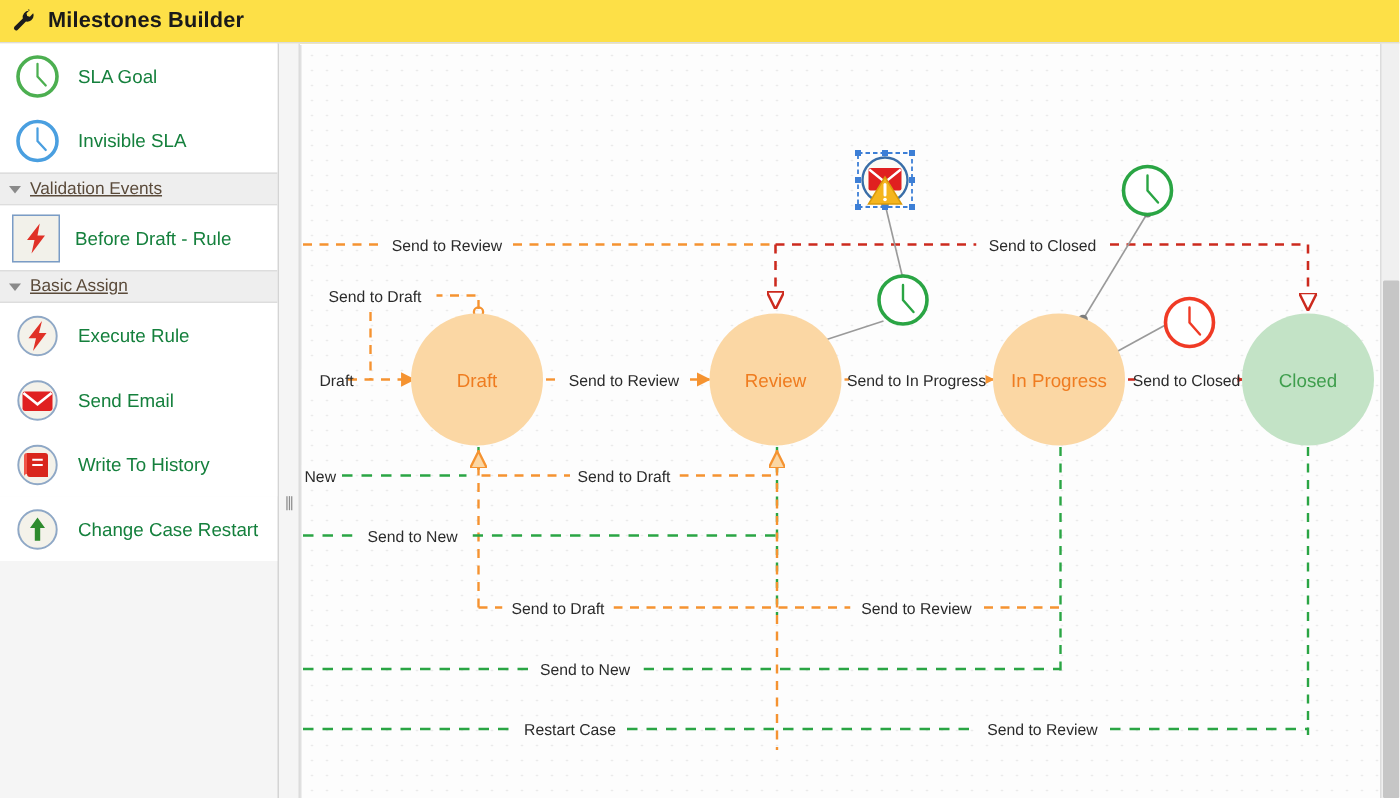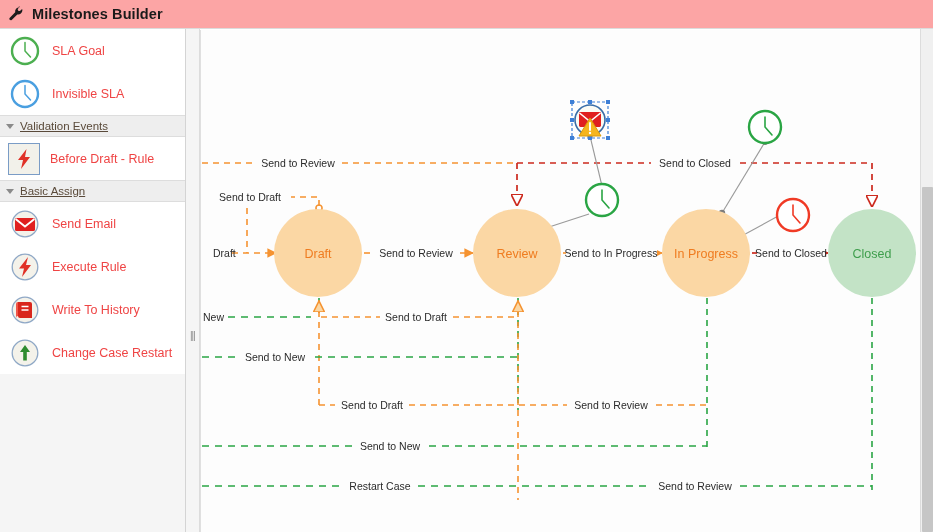--- a/index.html
+++ b/index.html
@@ -7,21 +7,21 @@
     width:933px;height:532px;overflow:hidden;
     font-family:"Liberation Sans", sans-serif;
     background:#ffffff;
     -webkit-font-smoothing:antialiased;
   }
   #app{position:relative;width:933px;height:532px;overflow:hidden;}
 
   
   #titlebar{
     position:absolute;left:0;top:0;width:933px;height:29px;
-    background:#fca5a5;border-bottom:1px solid #dcdcdc;
+    background:#fde047;border-bottom:1px solid #dcdcdc;
     display:flex;align-items:center;box-sizing:border-box;
   }
   #wrench{margin-left:8px;margin-right:8px;display:block;}
   #title-text{font-size:14.5px;font-weight:bold;color:#1a1a1a;letter-spacing:.1px;}
 
   
   #sidebar{
     position:absolute;left:0;top:29px;width:186px;height:503px;
     background:#f5f5f5;border-right:1px solid #d4d4d4;
     box-sizing:border-box;overflow:hidden;
@@ -34,21 +34,21 @@
   }
   .pal-header .caret{
     width:0;height:0;border-left:4px solid transparent;border-right:4px solid transparent;
     border-top:5px solid #8a8a8a;margin-right:6px;margin-top:1px;
   }
   .pal-item{
     height:43px;display:flex;align-items:center;padding-left:8px;
     box-sizing:border-box;background:#fff;
   }
   .pal-icon{width:34px;height:34px;flex:0 0 34px;margin-right:10px;position:relative;}
-  .pal-label{font-size:12.5px;color:#ef4444;}
+  .pal-label{font-size:12.5px;color:#15803d;}
   .pal-icon.framed{
     border:1px solid #7a9cc6;background:#f2f1ea;
     width:32px;height:32px;flex:0 0 32px;box-sizing:border-box;
     display:flex;align-items:center;justify-content:center;
   }
 
   
   #sb-track{position:absolute;right:0;top:29px;width:13px;height:503px;background:#f0f0f0;border-left:1px solid #dcdcdc;box-sizing:border-box;}
   #sb-thumb{position:absolute;left:1px;top:158px;width:11px;height:345px;background:#c6c6c6;border-radius:1px;}
 
@@ -127,34 +127,34 @@
 
     <div class="pal-header">
       <span class="caret"></span>
       <span>Basic Assign</span>
     </div>
     <div class="pal-group">
       <div class="pal-item">
         <span class="pal-icon">
           <svg width="34" height="34" viewBox="0 0 34 34">
             <circle cx="17" cy="17" r="12.8" fill="#f4f2ea" stroke="#8fa8c6" stroke-width="1.3"></circle>
+            <path d="M20 7 L11 18.5 L16 18.5 L14 27 L23 15 L18 15 Z" fill="#e03127"></path>
+          </svg>
+        </span>
+        <span class="pal-label">Execute Rule</span>
+      </div>
+      <div class="pal-item">
+        <span class="pal-icon">
+          <svg width="34" height="34" viewBox="0 0 34 34">
+            <circle cx="17" cy="17" r="12.8" fill="#f4f2ea" stroke="#8fa8c6" stroke-width="1.3"></circle>
             <rect x="7" y="11" width="20" height="13" rx="1.6" fill="#e02020"></rect>
             <path d="M7.6 12 L17 19.5 L26.4 12" fill="none" stroke="#ffffff" stroke-width="1.8"></path>
           </svg>
         </span>
         <span class="pal-label">Send Email</span>
-      </div>
-      <div class="pal-item">
-        <span class="pal-icon">
-          <svg width="34" height="34" viewBox="0 0 34 34">
-            <circle cx="17" cy="17" r="12.8" fill="#f4f2ea" stroke="#8fa8c6" stroke-width="1.3"></circle>
-            <path d="M20 7 L11 18.5 L16 18.5 L14 27 L23 15 L18 15 Z" fill="#e03127"></path>
-          </svg>
-        </span>
-        <span class="pal-label">Execute Rule</span>
       </div>
       <div class="pal-item">
         <span class="pal-icon">
           <svg width="34" height="34" viewBox="0 0 34 34">
             <circle cx="17" cy="17" r="12.8" fill="#f4f2ea" stroke="#8fa8c6" stroke-width="1.3"></circle>
             <path d="M10 9 h12 a2 2 0 0 1 2 2 v14 h-12 a2 2 0 0 1 -2 -2 z" fill="#d9261c"></path>
             <path d="M10 9 a2 2 0 0 0 -2 2 v14 a2 2 0 0 1 2 -2 z" fill="#f0564a"></path>
             <path d="M13.5 13.5 h7 M13.5 17 h7" stroke="#ffffff" stroke-width="1.4"></path>
           </svg>
         </span>

